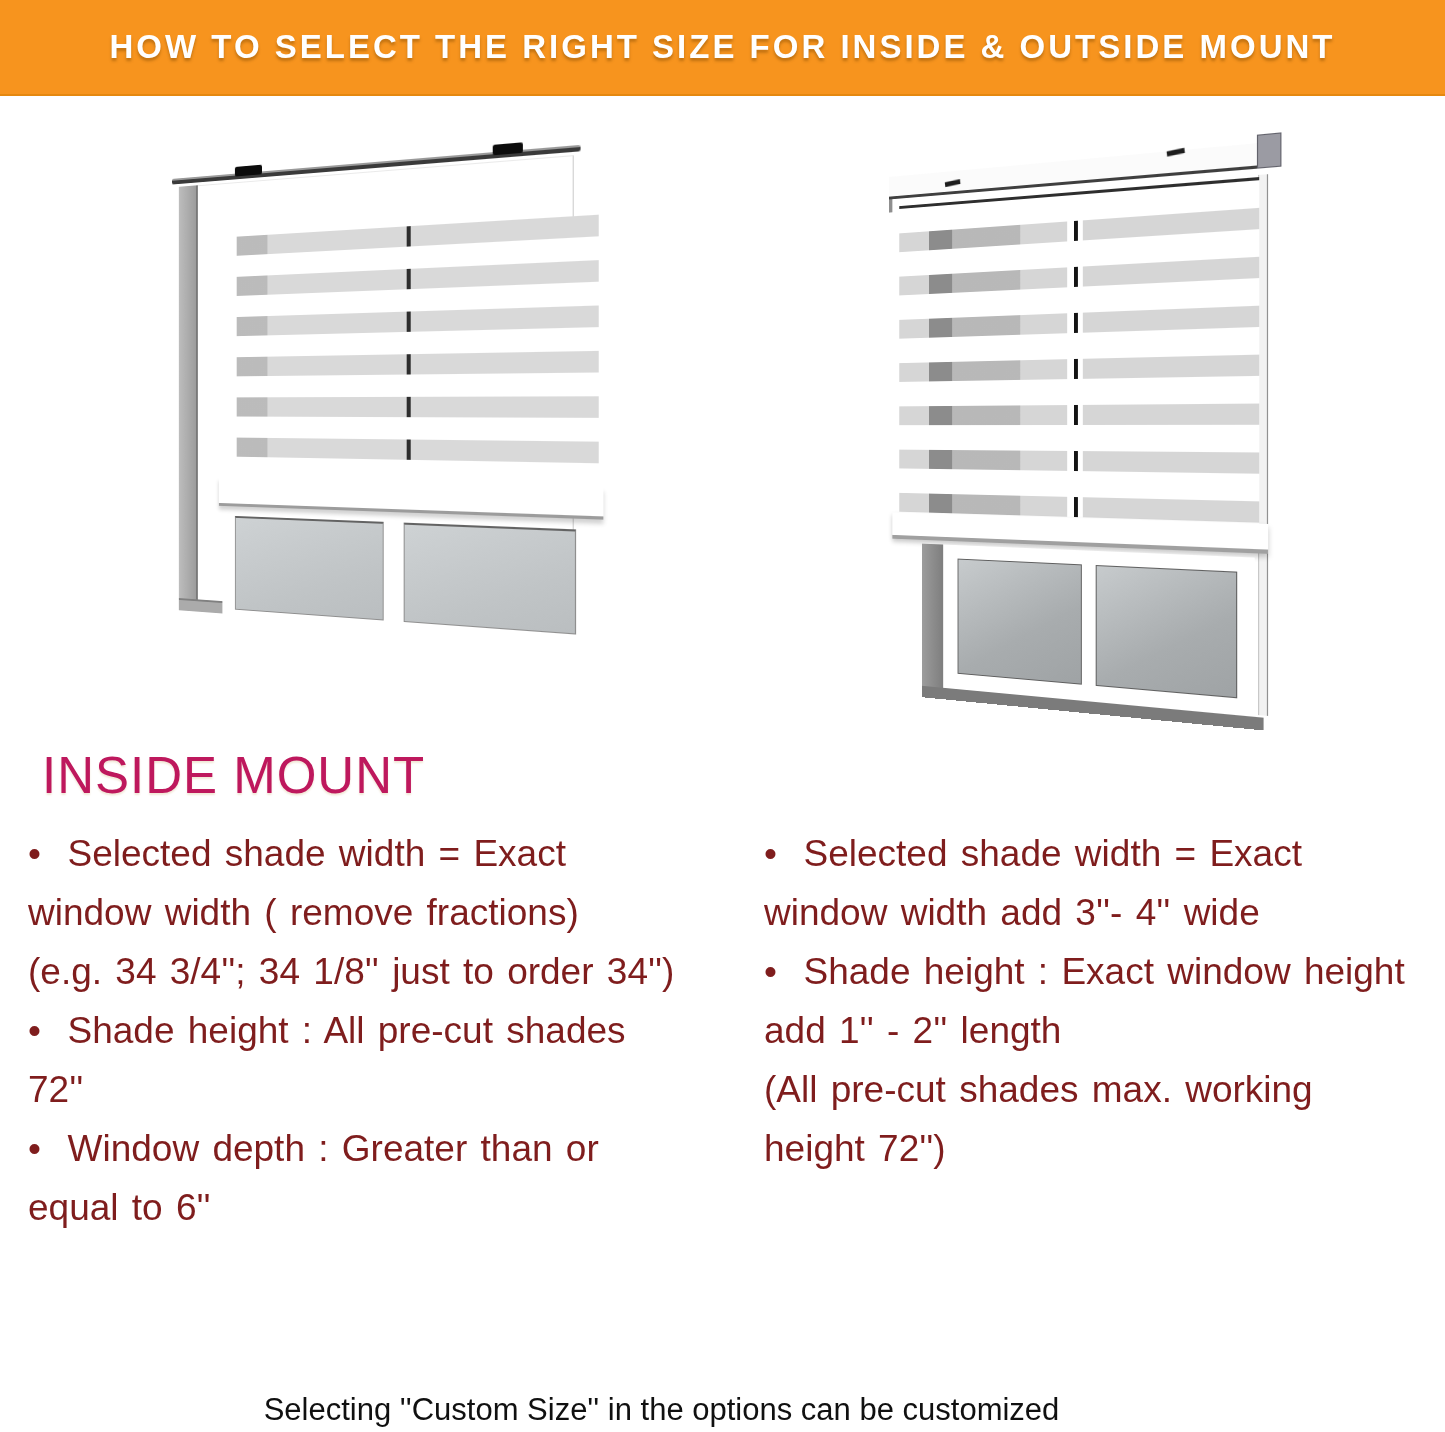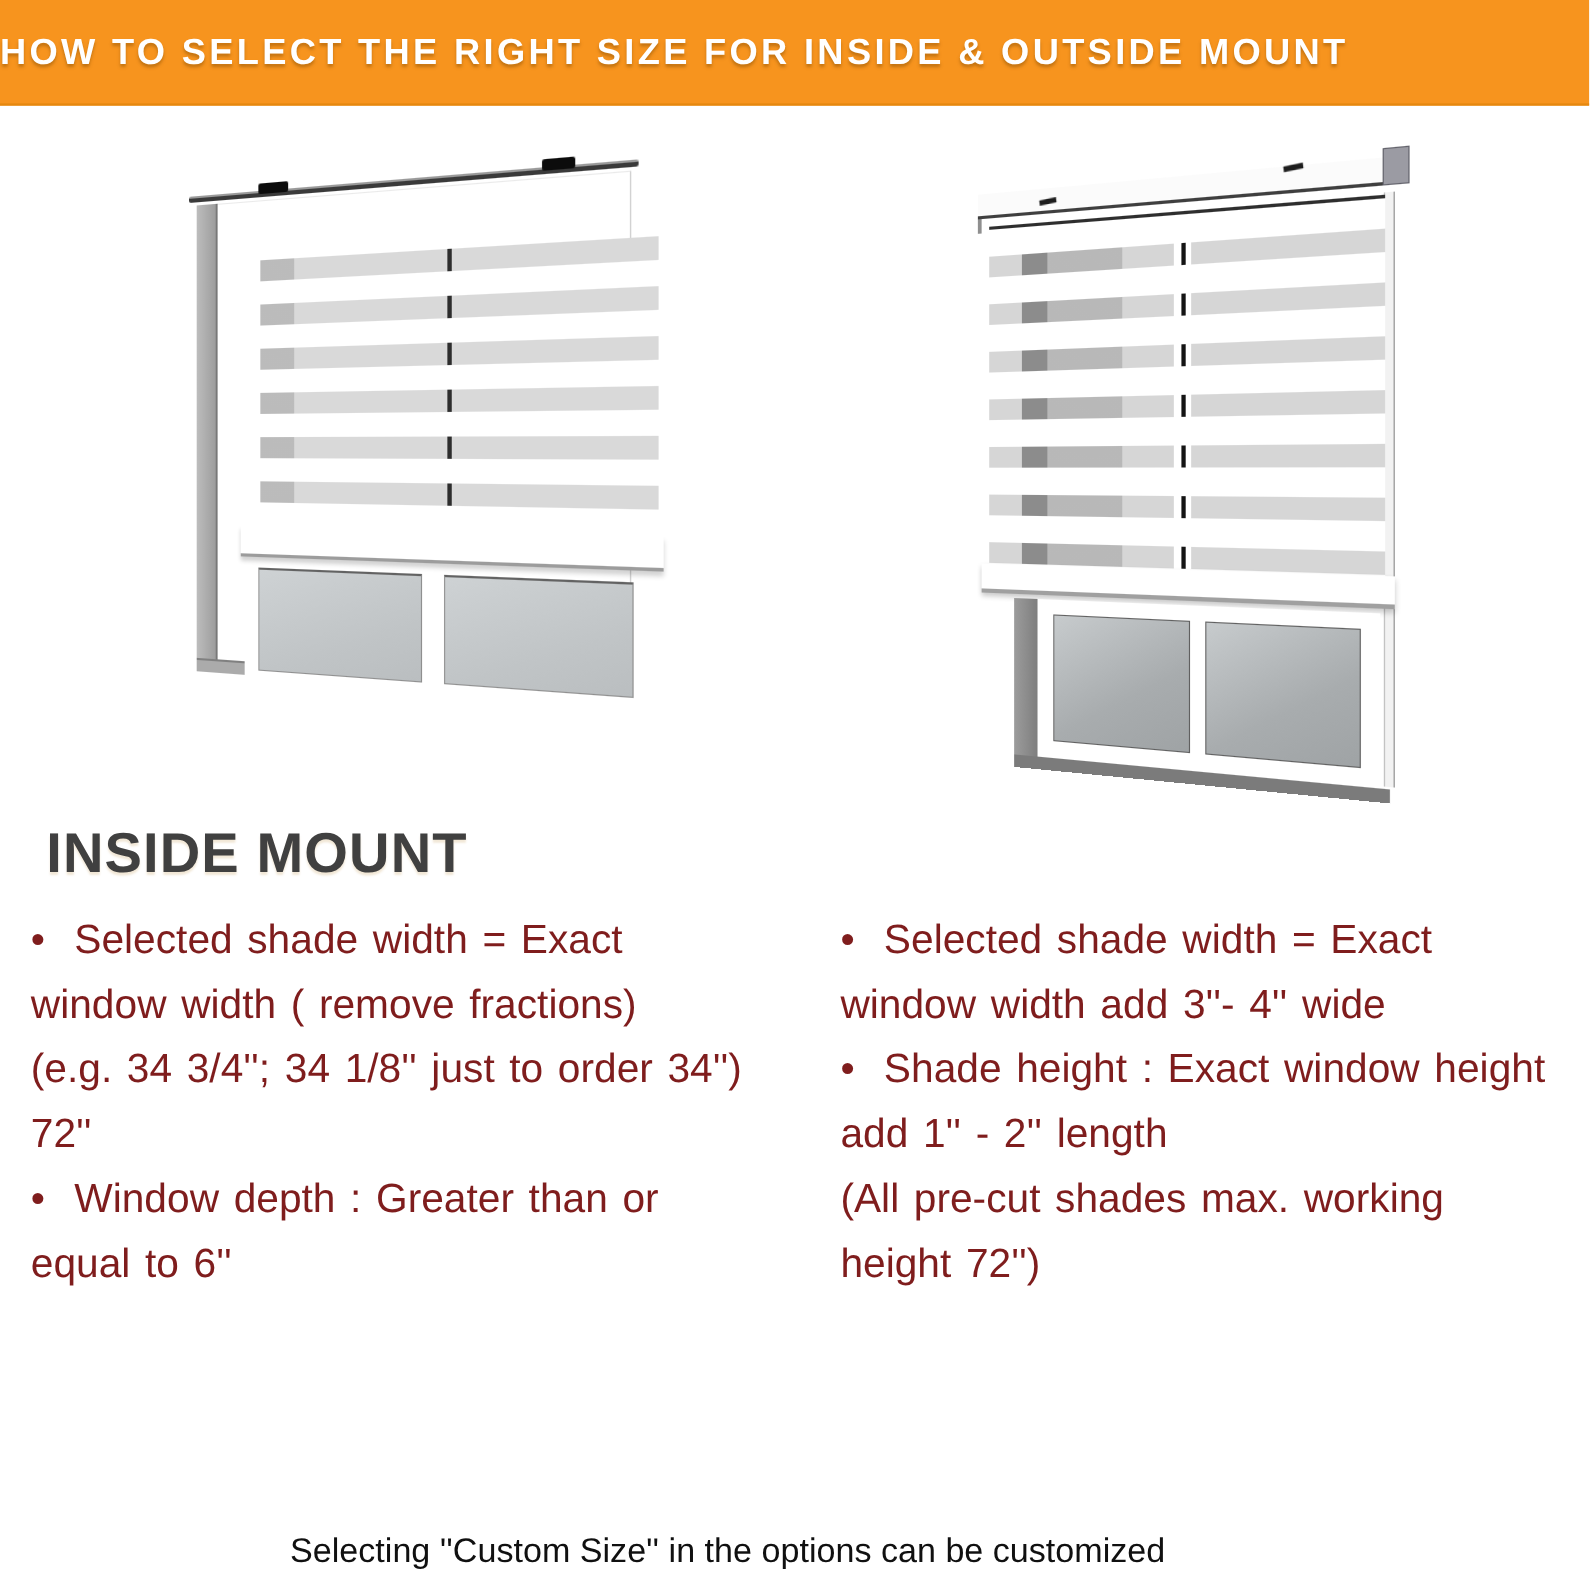--- a/index.html
+++ b/index.html
@@ -7,32 +7,32 @@
   .page {
     position:relative; width:1445px; height:1432px;
     background:#ffffff; overflow:hidden;
     font-family:"Liberation Sans","DejaVu Sans",sans-serif;
   }
 
   
   .banner {
     position:absolute; left:0; top:0; width:1445px; height:96px;
     background:#F7941E; border-bottom:2px solid #e5880f;
-    display:flex; align-items:center; justify-content:flex-start;
+    display:flex; align-items:center; justify-content:center;
   }
   .banner span {
     color:#ffffff; font-size:33px; font-weight:700; letter-spacing:3px;
     text-shadow:0 3px 3px rgba(125,70,0,.45);
     white-space:nowrap;
   }
 
   
   .mount-heading {
-    position:absolute; top:746px; font-size:51px; font-weight:700;
-    color:#404040; letter-spacing:1px; white-space:nowrap;
+    position:absolute; top:746px; font-size:51px; font-weight:400;
+    color:#be185d; letter-spacing:1px; white-space:nowrap;
     text-shadow:0 2px 2px rgba(180,120,30,.18);
   }
   .h-inside  { left:42px; }
   .h-outside { left:786px; }
 
   
   .spec { position:absolute; top:824px; color:#7f1d1d; }
   .spec .line {
     font-size:37px; line-height:59px; white-space:pre; word-spacing:3px;
   }
@@ -161,20 +161,21 @@
     <div class="r-glass b"></div>
     <div class="r-sill"></div>
   </div>
 
   <div class="mount-heading h-inside">INSIDE MOUNT</div>
 
   <div class="spec spec-inside">
     <div class="line">•  Selected shade width = Exact</div>
     <div class="line">window width ( remove fractions)</div>
     <div class="line">(e.g. 34 3/4''; 34 1/8'' just to order 34'')</div>
+    <div class="line">•  Shade height : All pre-cut shades</div>
     <div class="line">72''</div>
     <div class="line">•  Window depth : Greater than or</div>
     <div class="line">equal to 6''</div>
   </div>
 
   <div class="spec spec-outside">
     <div class="line">•  Selected shade width = Exact</div>
     <div class="line">window width add 3''- 4'' wide</div>
     <div class="line">•  Shade height : Exact window height</div>
     <div class="line">add 1'' - 2'' length</div>

